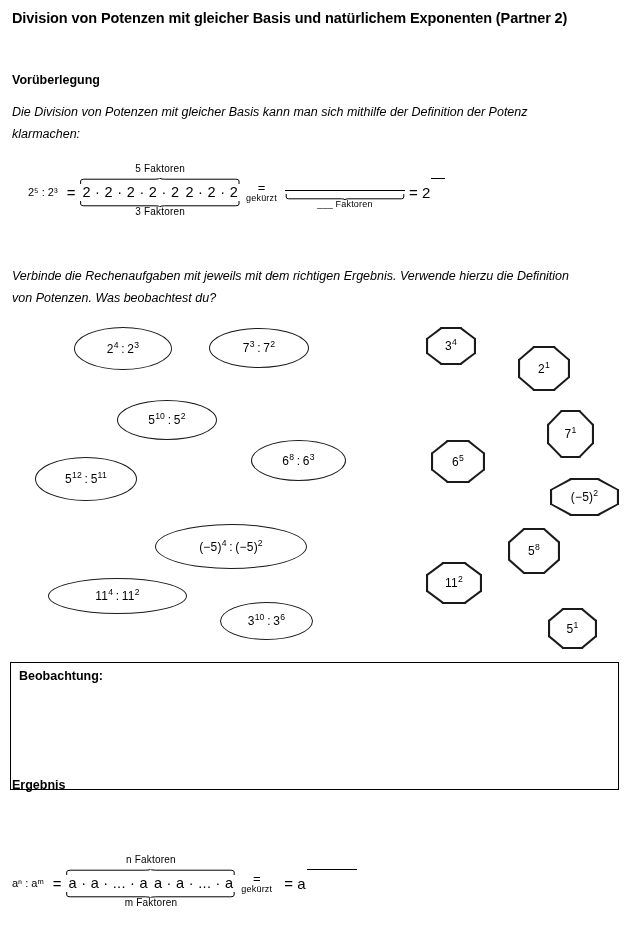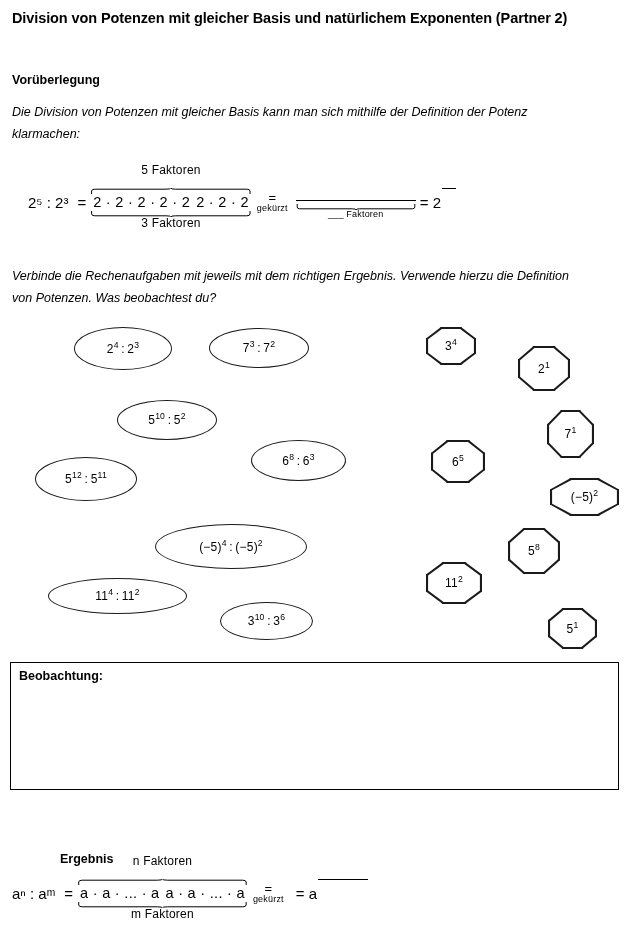--- a/index.html
+++ b/index.html
@@ -27,21 +27,21 @@
     line-height: 22px;
     letter-spacing: -0.1px;
   }
   .section-head {
     position: absolute;
     left: 12px;
     font-size: 12.5px;
     font-weight: bold;
   }
   #vorueberlegung-heading { top: 73px; }
-  #ergebnis-heading { top: 852px; margin-left: 48px; }
+  #ergebnis-heading { top: 778px; }
 
   .body-text {
     position: absolute;
     left: 12px;
     font-size: 12.5px;
     line-height: 22px;
     width: 580px;
     font-style: italic;
   }
   #intro-text { top: 101px; }
@@ -51,34 +51,34 @@
   .math-row {
     position: absolute;
     display: flex;
     align-items: center;
     font-size: 14px;
     white-space: nowrap;
   }
   #example-formula { left: 28px; top: 164px; }
   #general-formula { left: 12px; top: 855px; }
 
-  .lhs { font-size: 15px; padding-right: 5px; }
+  .lhs { font-size: 11px; padding-right: 5px; }
   .eq  { font-size: 15px; padding: 0 4px; }
 
   
   .frac-wrap {
     display: inline-flex;
     flex-direction: column;
     align-items: center;
     line-height: 1;
   }
   .brace-label {
-    font-size: 12px;
+    font-size: 10px;
     letter-spacing: 0.2px;
-    margin-bottom: 12px;
+    margin-bottom: 4px;
     text-align: center;
   }
   .brace {
     height: 6px;
     align-self: stretch;
     position: relative;
   }
   .brace svg { display: block; width: 100%; height: 6px; }
   .frac {
     display: inline-flex;

